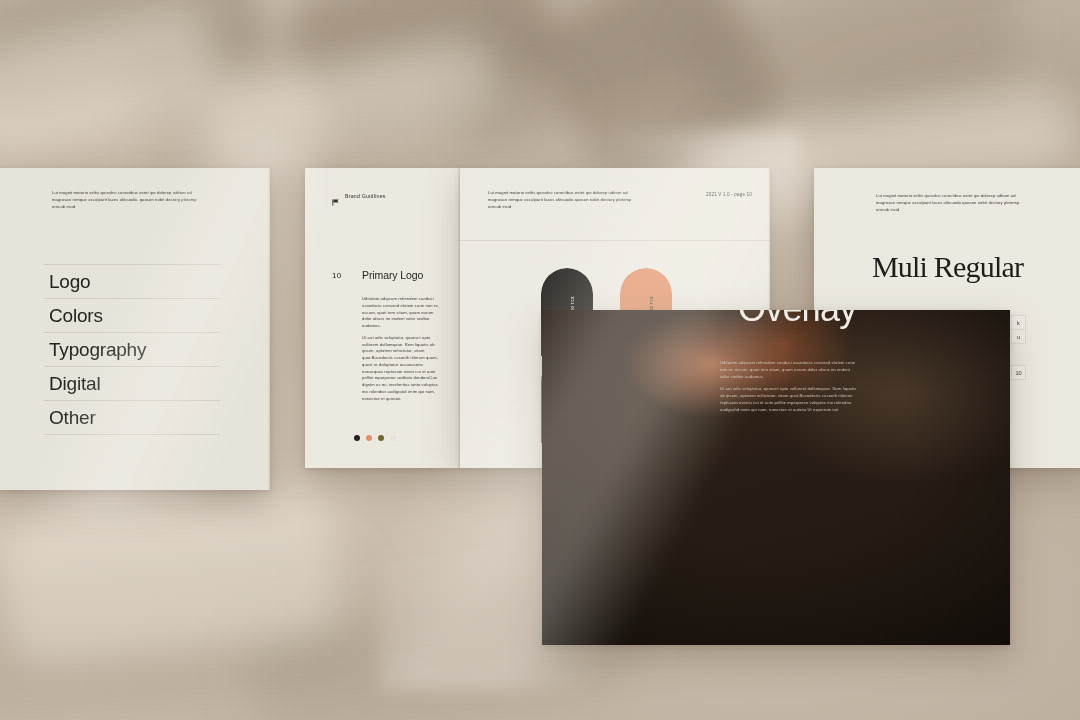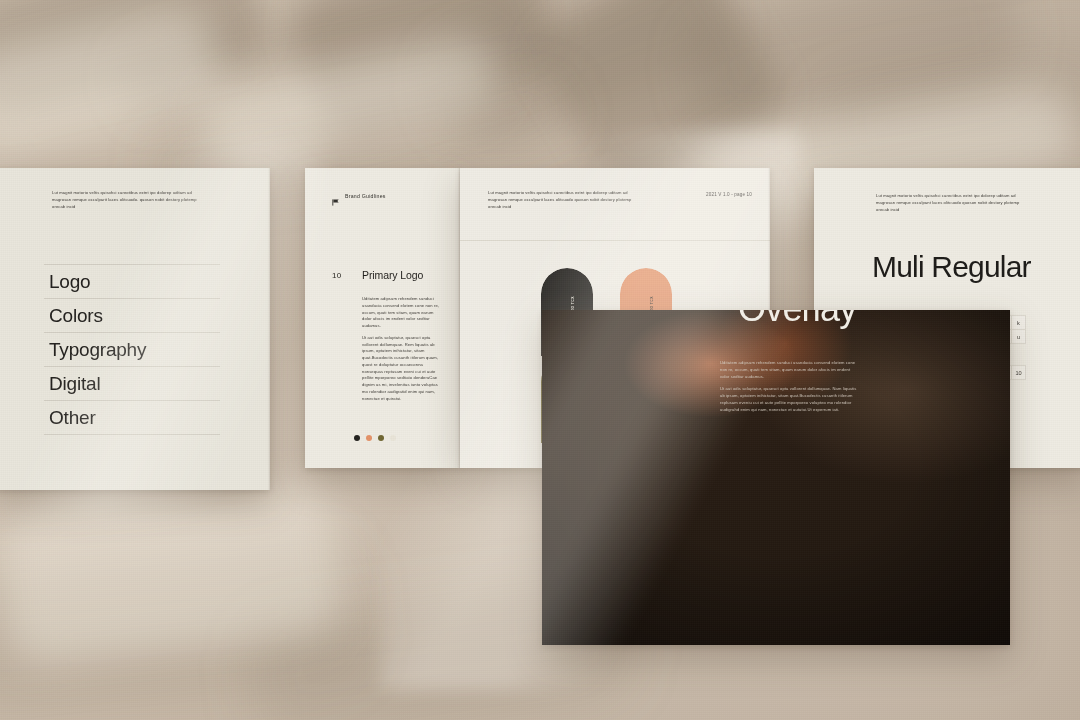--- a/index.html
+++ b/index.html
@@ -141,21 +141,21 @@
   }
   #slide3 .darkbody { position:absolute; left:178px; top:50px; width:140px; }
   #slide3 .darkbody .tiny { color:#cfc6ba; }
   #slide3 .darkbody p + p { margin-top:6px; }
 
   
   #slide4 { left: 814px; top: 168px; width: 272px; height: 300px; background:#eeebe2; }
   #slide4 .hdr { position:absolute; left:62px; top:25px; width:150px; }
   #slide4 .bigtype {
     position:absolute; left:58px; top:82px;
-    font-size:30px; color:#1d1b18; letter-spacing:-0.8px;
+    font-size:30px; color:#1d1b18; letter-spacing:-0.8px;font-family:Liberation Serif, serif;
   }
   #slide4 .grid { position:absolute; left:58px; }
   #slide4 .grow { display:flex; }
   .cell {
     width:15px; height:15px;
     border:1px solid #dedad0;
     margin:-1px 0 0 -1px;
     display:flex; align-items:center; justify-content:center;
     font-size:5.6px; color:#3c3934;
     background:#f2efe8;

